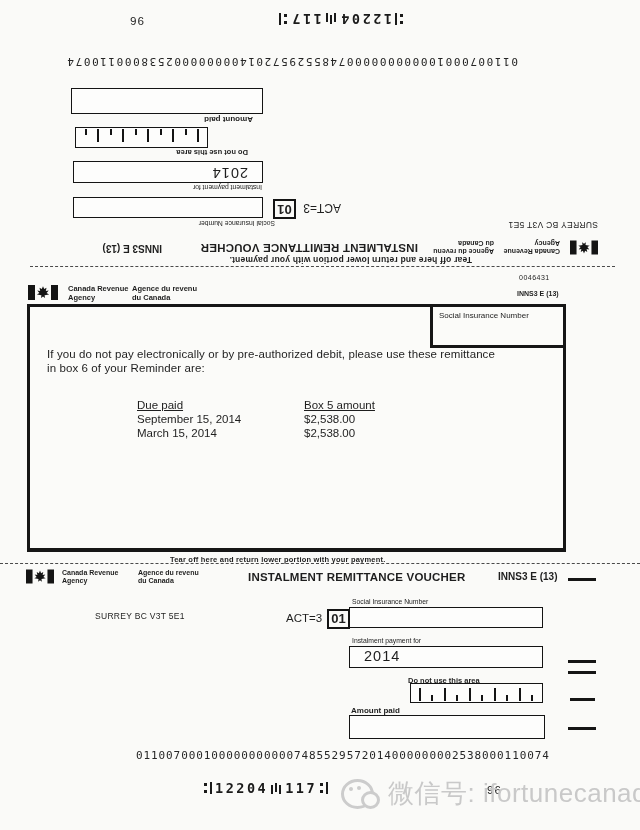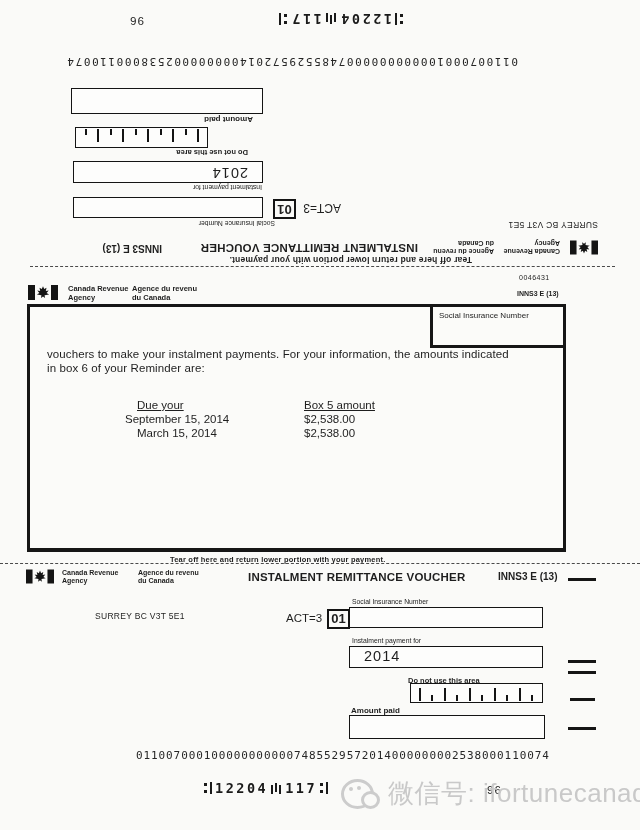--- a/index.html
+++ b/index.html
@@ -146,26 +146,26 @@
   </svg>
   <div class="mid-agency-en"><span>Canada Revenue</span><br><span>Agency</span></div>
   <div class="mid-agency-fr"><span>Agence du revenu</span><br><span>du Canada</span></div>
   <div class="mid-form-code">INNS3 E (13)</div>
 
   <div class="notice-box">
     <div class="notice-sin-box">
       <div class="notice-sin-label">Social Insurance Number</div>
     </div>
     <div class="notice-par">
-      <div>vouchers to make your instalment payments.  For your information, the amounts indicated</div>
+      <div>If you do not pay electronically or by pre-authorized debit, please use these remittance</div>
       <div>in box 6 of your Reminder are:</div>
     </div>
-    <div class="t-cell t-head" style="left:107px; top:92px">Due your</div>
+    <div class="t-cell t-head" style="left:107px; top:92px">Due paid</div>
     <div class="t-cell t-head" style="left:274px; top:92px">Box 5 amount</div>
-    <div class="t-cell" style="left:95px; top:106px">September 15, 2014</div>
+    <div class="t-cell" style="left:107px; top:106px">September 15, 2014</div>
     <div class="t-cell" style="left:274px; top:106px">$2,538.00</div>
     <div class="t-cell" style="left:107px; top:120px">March 15, 2014</div>
     <div class="t-cell" style="left:274px; top:120px">$2,538.00</div>
   </div>
 
   <div class="voucher btm">
     <div class="tear-text">Tear off here and return lower portion with your payment.</div>
     <div class="tear-line"></div>
     <svg class="flag-icon" viewBox="0 0 30 15">
       <rect x="0" y="0" width="7" height="15" fill="#141414"></rect>

